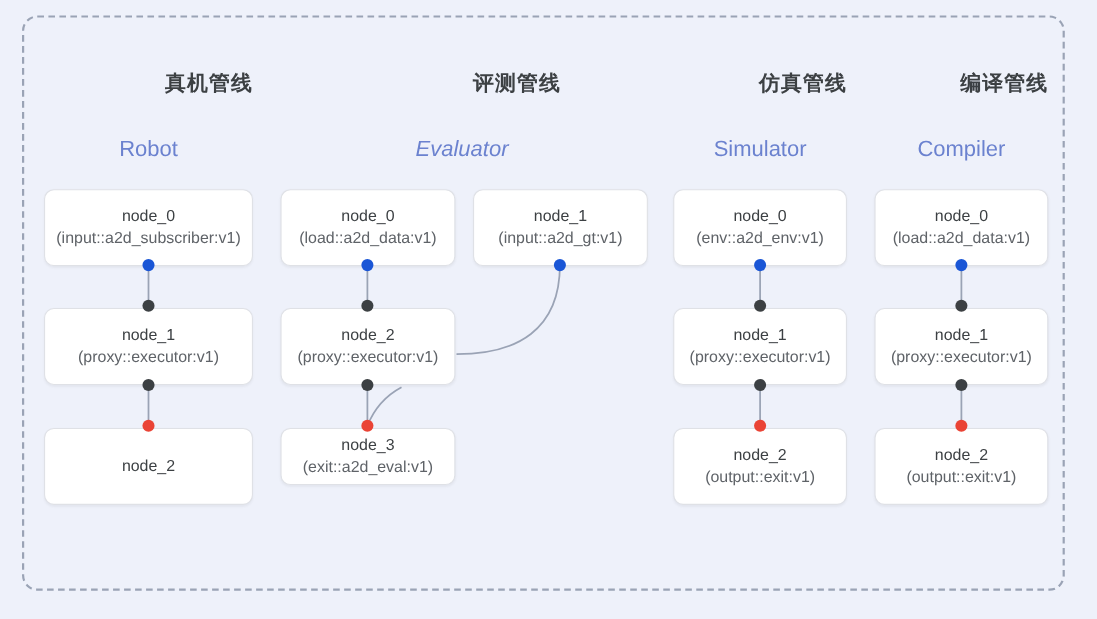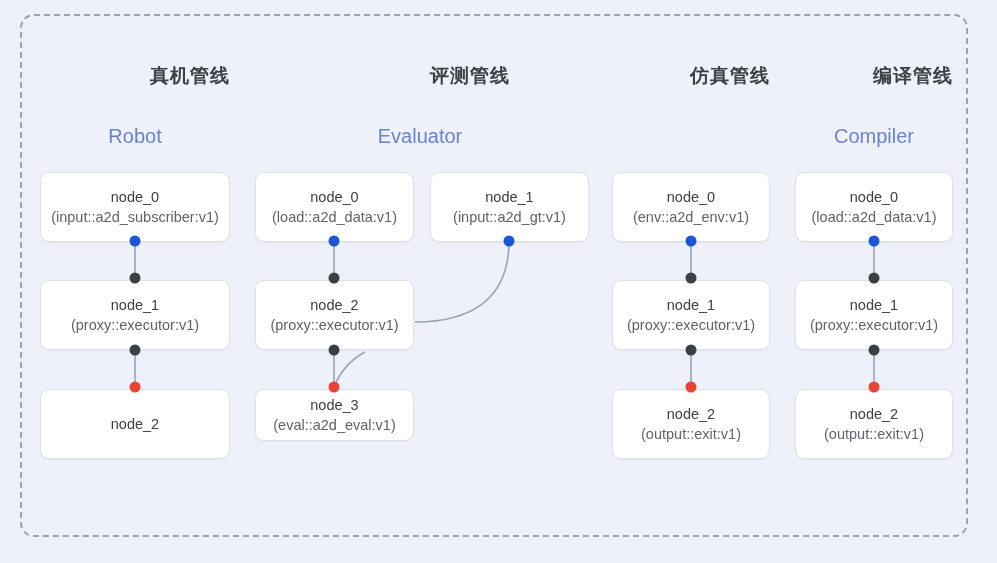--- a/index.html
+++ b/index.html
@@ -115,21 +115,21 @@
     <span class="node-sub">(proxy::executor:v1)</span>
   </div>
   <div class="port port-dark" style="left:135px;top:350px;"></div>
 
   <div class="port port-red" style="left:135px;top:387px;"></div>
   <div class="node" style="left:40px;top:389px;width:190px;height:70px;">
     <span class="node-title">node_2</span>
   </div>
 
   <div class="col-title" style="left:330px;top:63px;width:180px;">评测管线</div>
-  <div class="col-sub" style="left:330px;top:125px;width:180px;">Evaluator</div>
+  <div class="col-sub" style="left:330px;top:125px;width:180px;font-style:italic;">Evaluator</div>
 
   <div class="node" style="left:255px;top:172px;width:159px;height:70px;">
     <span class="node-title">node_0</span>
     <span class="node-sub">(load::a2d_data:v1)</span>
   </div>
   <div class="port port-blue" style="left:334px;top:241px;"></div>
 
   <div class="node" style="left:430px;top:172px;width:159px;height:70px;">
     <span class="node-title">node_1</span>
     <span class="node-sub">(input::a2d_gt:v1)</span>
@@ -139,24 +139,25 @@
   <div class="port port-dark" style="left:334px;top:278px;"></div>
   <div class="node" style="left:255px;top:280px;width:159px;height:70px;">
     <span class="node-title">node_2</span>
     <span class="node-sub">(proxy::executor:v1)</span>
   </div>
   <div class="port port-dark" style="left:334px;top:350px;"></div>
 
   <div class="port port-red" style="left:334px;top:387px;"></div>
   <div class="node" style="left:255px;top:389px;width:159px;height:52px;">
     <span class="node-title">node_3</span>
-    <span class="node-sub">(eval::a2d_eval:v1)</span>
+    <span class="node-sub">(exit::a2d_eval:v1)</span>
   </div>
 
   <div class="col-title" style="left:612px;top:63px;width:158px;">仿真管线</div>
+  <div class="col-sub" style="left:612px;top:125px;width:158px;">Simulator</div>
 
   <div class="node" style="left:612px;top:172px;width:158px;height:70px;">
     <span class="node-title">node_0</span>
     <span class="node-sub">(env::a2d_env:v1)</span>
   </div>
   <div class="port port-blue" style="left:691px;top:241px;"></div>
 
   <div class="port port-dark" style="left:691px;top:278px;"></div>
   <div class="node" style="left:612px;top:280px;width:158px;height:70px;">
     <span class="node-title">node_1</span>

